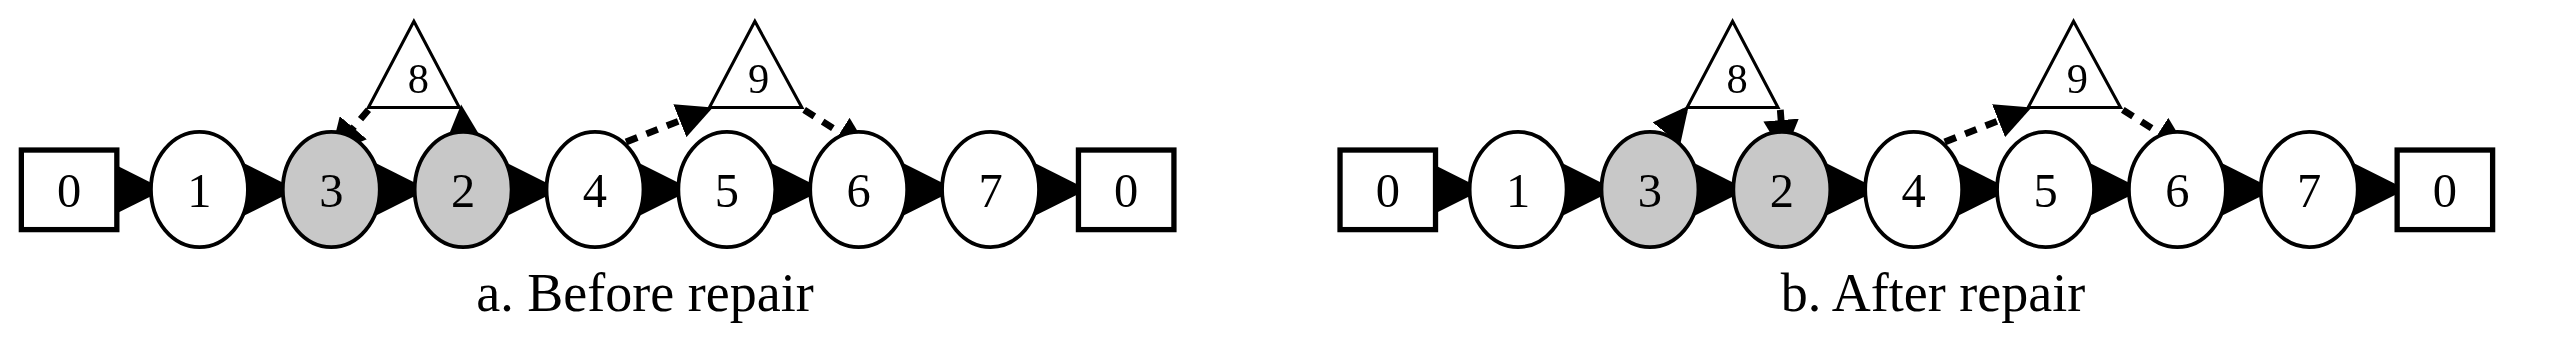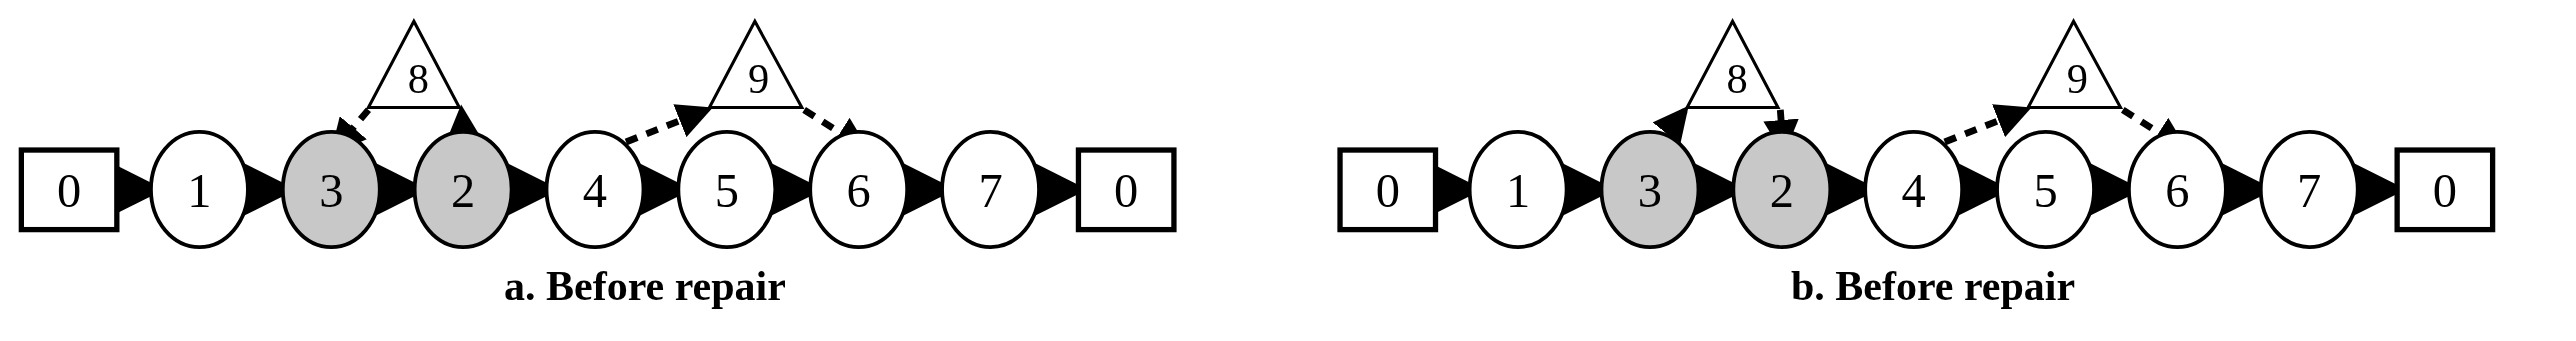--- a/index.html
+++ b/index.html
@@ -45,24 +45,23 @@
     font-size: 56px;
     fill: #000000;
     text-anchor: middle;
     dominant-baseline: central;
   }
   .caption {
     position: absolute;
     width: 100%;
     text-align: center;
     font-family: "Liberation Serif", "DejaVu Serif", serif;
-    font-size: 42px;
+    font-size: 54px;
     color: #000000;
     white-space: nowrap;
-    font-weight: bold;
   }
   #caption-a { top: 262px; left: 0; }
   #caption-b { top: 262px; left: 0; }
 </style>
 </head>
 <body>
 
 <div id="figure">
 
   <div class="panel" id="panel-a">
@@ -236,17 +235,17 @@
           <text class="node-label" x="1344" y="251">7</text>
         </g>
 
         <g>
           <rect x="1460" y="198" width="126" height="105" fill="#ffffff" stroke="#000000" stroke-width="7"></rect>
           <text class="node-label" x="1523" y="251">0</text>
         </g>
       </g>
     </svg>
 
-    <div class="caption" id="caption-b">b. Before repair</div>
+    <div class="caption" id="caption-b">b. After repair</div>
   </div>
 
 </div>
 
 
 </body></html>

